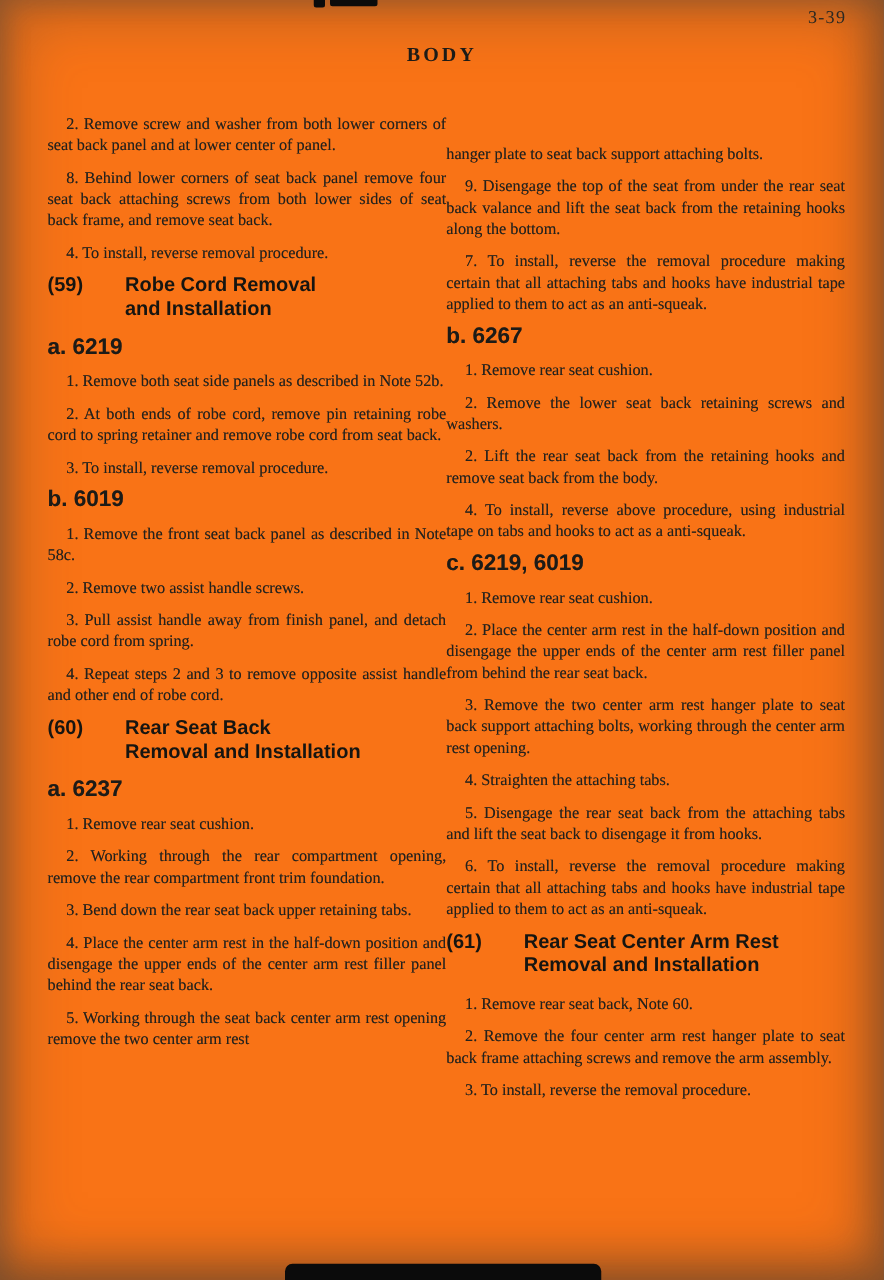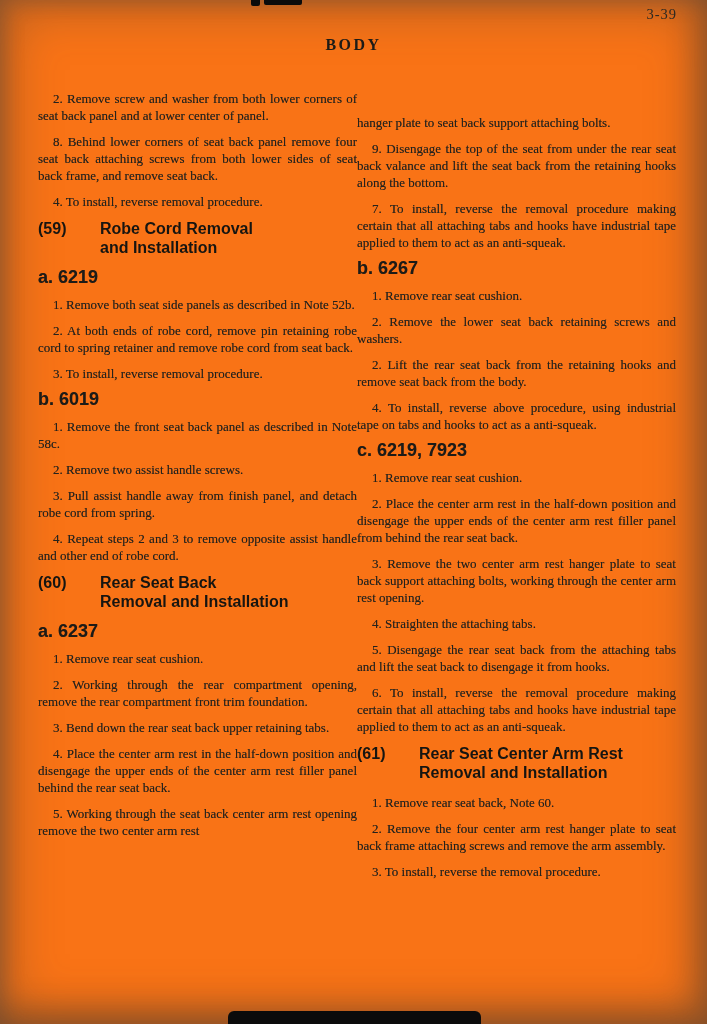--- a/index.html
+++ b/index.html
@@ -109,21 +109,21 @@
 
     <div class="col">
       <p class="para cont">hanger plate to seat back support attaching bolts.</p>
       <p class="para">9. Disengage the top of the seat from under the rear seat back valance and lift the seat back from the retaining hooks along the bottom.</p>
       <p class="para">7. To install, reverse the removal procedure making certain that all attaching tabs and hooks have industrial tape applied to them to act as an anti-squeak.</p>
       <p class="para sub">b. 6267</p>
       <p class="para">1. Remove rear seat cushion.</p>
       <p class="para">2. Remove the lower seat back retaining screws and washers.</p>
       <p class="para">2. Lift the rear seat back from the retaining hooks and remove seat back from the body.</p>
       <p class="para">4. To install, reverse above procedure, using industrial tape on tabs and hooks to act as a anti-squeak.</p>
-      <p class="para sub">c. 6219, 7923</p>
+      <p class="para sub">c. 6219, 6019</p>
       <p class="para">1. Remove rear seat cushion.</p>
       <p class="para">2. Place the center arm rest in the half-down position and disengage the upper ends of the center arm rest filler panel from behind the rear seat back.</p>
       <p class="para">3. Remove the two center arm rest hanger plate to seat back support attaching bolts, working through the center arm rest opening.</p>
       <p class="para">4. Straighten the attaching tabs.</p>
       <p class="para">5. Disengage the rear seat back from the attaching tabs and lift the seat back to disengage it from hooks.</p>
       <p class="para">6. To install, reverse the removal procedure making certain that all attaching tabs and hooks have industrial tape applied to them to act as an anti-squeak.</p>
 
       <div class="sec-heading">
         <span class="sec-num">(61)</span>
         <span class="sec-title">

